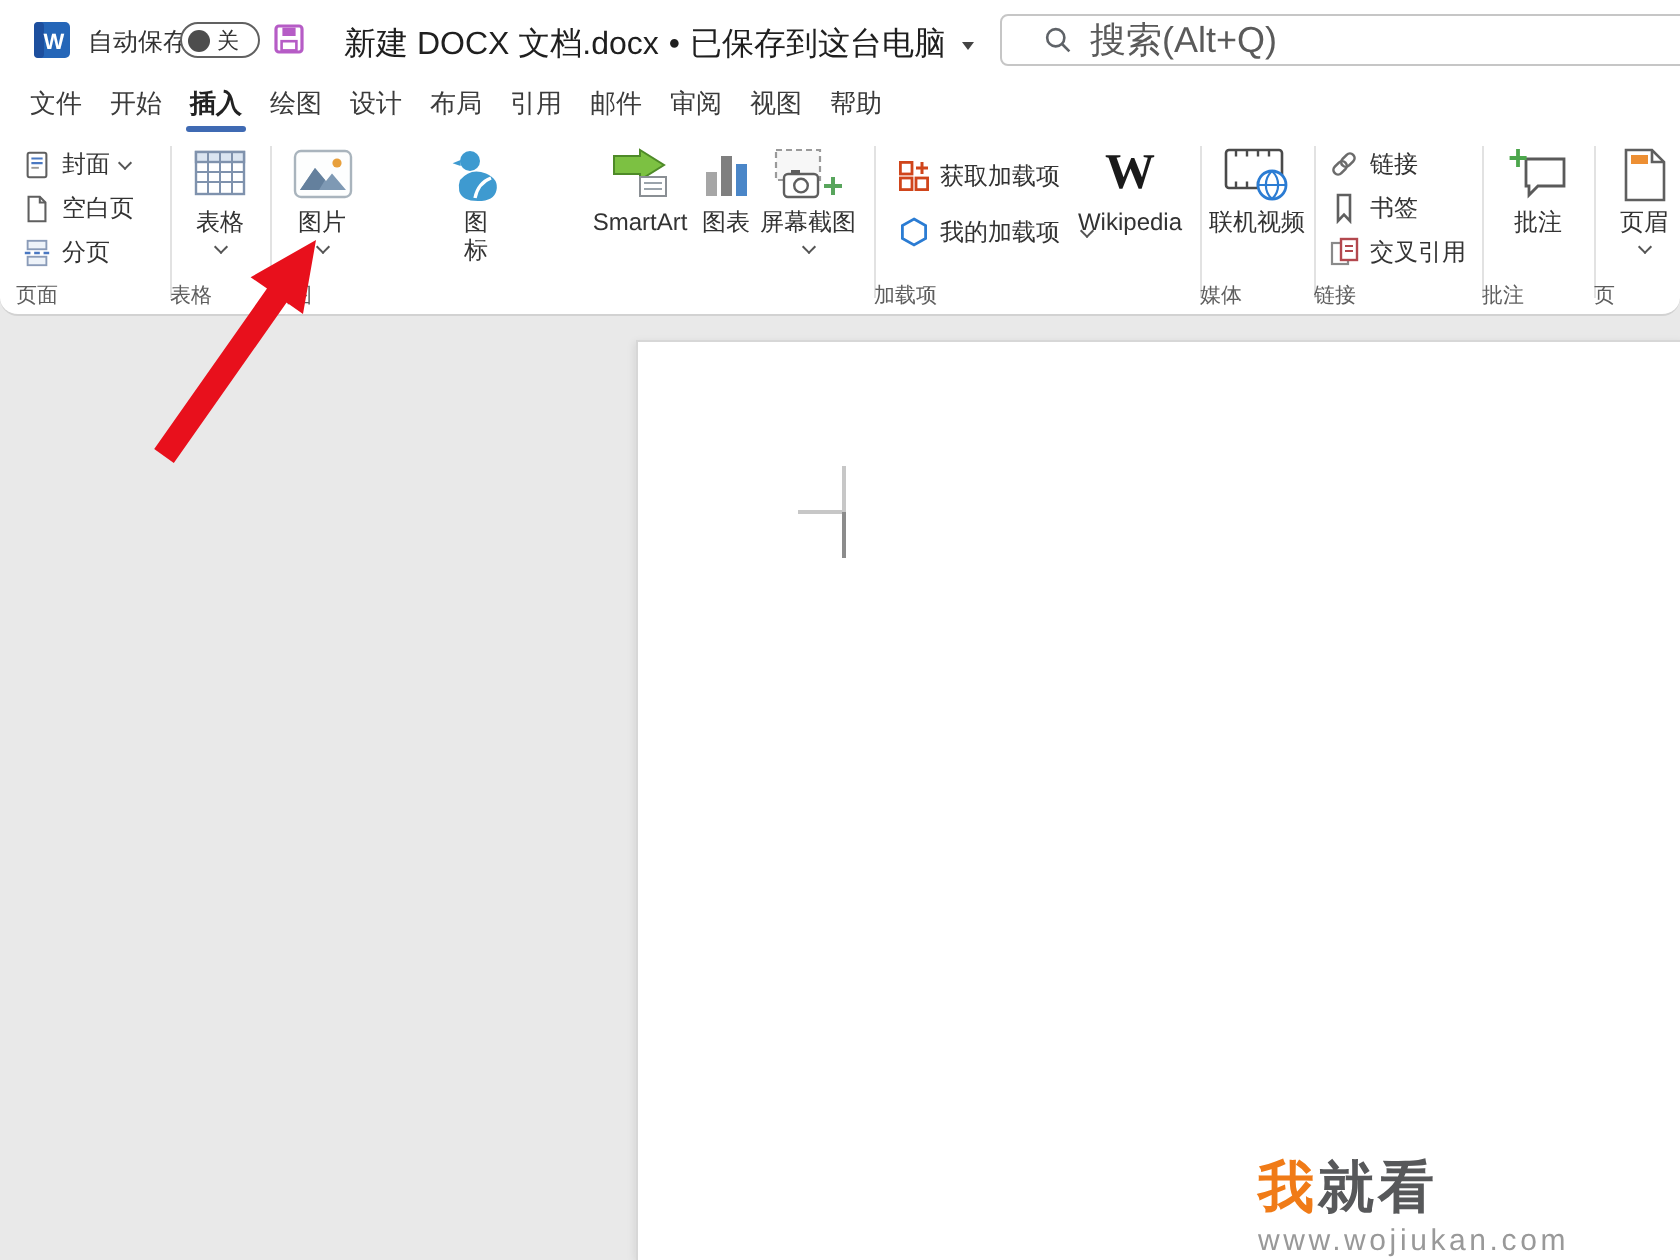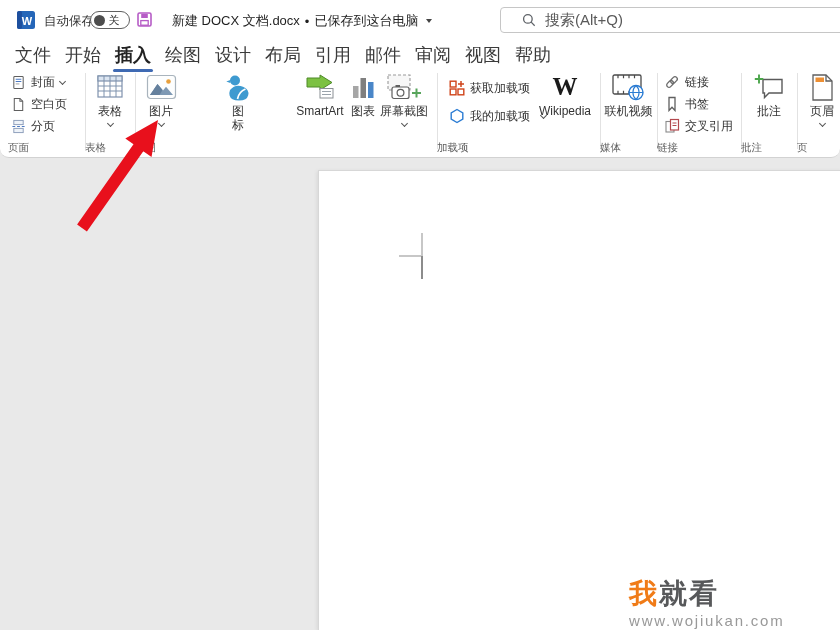--- a/index.html
+++ b/index.html
@@ -13,33 +13,33 @@
 
   
   .titlebar { position:absolute; top:0; left:0; width:840px; height:40px; }
   .tb-logo { position:absolute; left:17px; top:11px; width:18px; height:18px; }
   .tb-autosave { position:absolute; left:44px; top:13px; font-size:12.5px; color:#333; }
   .tb-toggle { position:absolute; left:90px; top:11px; width:40px; height:18px; border:1.4px solid #616161;
                border-radius:10px; background:#fff; display:flex; align-items:center; }
   .tb-toggle .knob { width:11px; height:11px; border-radius:50%; background:#4d4d4d; margin-left:2.5px; }
   .tb-toggle .state { font-size:11px; color:#333; margin-left:4px; }
   .tb-save { position:absolute; left:137px; top:12px; width:15px; height:15px; }
-  .tb-title { position:absolute; left:172px; top:12px; font-size:13px; color:#1f1f1f;
+  .tb-title { position:absolute; left:172px; top:12px; font-size:16px; color:#1f1f1f;
               display:flex; align-items:center; gap:5px; }
   .caret-down { width:0; height:0; border-left:3.8px solid transparent; border-right:3.8px solid transparent;
                 border-top:4.6px solid #444; display:inline-block; margin-left:3px; }
   .tb-search { position:absolute; left:500px; top:7px; width:348px; height:26px; background:#fff;
                border:1px solid #c6c6c6; border-radius:4px; display:flex; align-items:center; }
   .tb-search svg { margin-left:21px; }
-  .tb-search .ph { font-size:15px; color:#5a5a5a; margin-left:9px; }
+  .tb-search .ph { font-size:18px; color:#5a5a5a; margin-left:9px; }
 
   
   .tabrow { position:absolute; top:40px; left:0; width:840px; height:26px; display:flex;
             align-items:flex-start; padding-left:8px; }
-  .tab { position:relative; font-size:18px; color:#3b3b3b; padding:3px 7px 6px 7px; cursor:default; white-space:nowrap; }
+  .tab { position:relative; font-size:13px; color:#3b3b3b; padding:3px 7px 6px 7px; cursor:default; white-space:nowrap; }
   .tab.active { font-weight:bold; color:#222; }
   .tab.active::after { content:""; position:absolute; left:5px; right:5px; bottom:1px; height:3px;
                        background:#3f6ab3; border-radius:2px; }
 
   
   .ribbon { position:absolute; top:66px; left:0; width:840px; height:92px; }
   .rsep { position:absolute; top:7px; width:1px; height:76px; background:#e2e2e2; }
   .rgroup { position:absolute; top:0; height:92px; }
   .glabel { position:absolute; bottom:3px; left:0; right:0; text-align:left; font-size:10.5px; color:#5e5e5e; }
 

